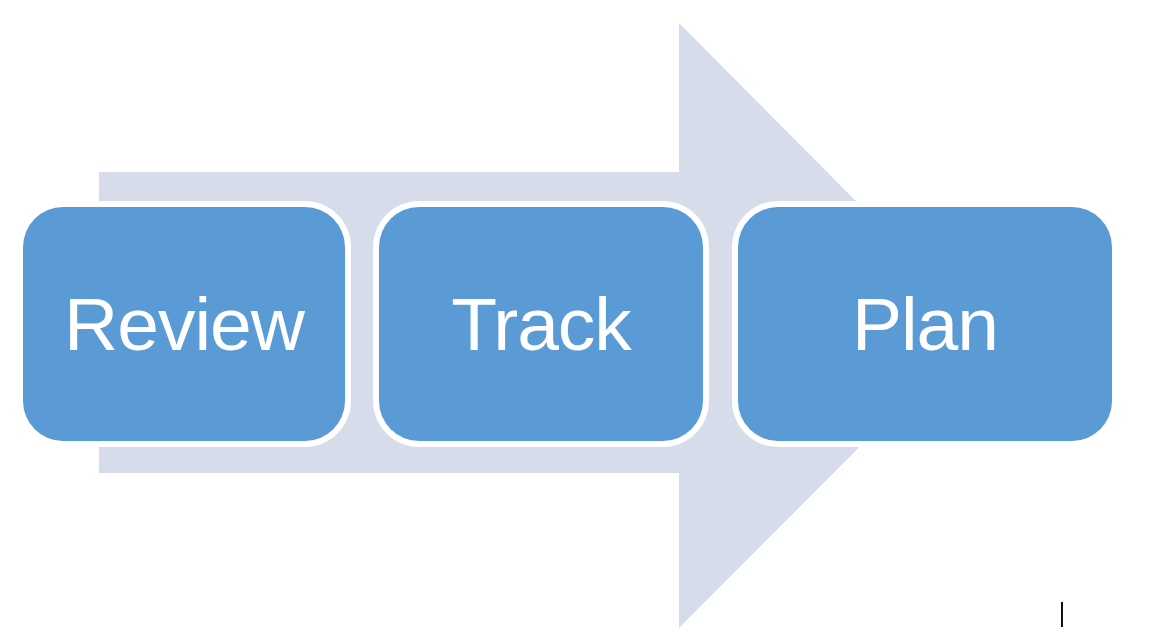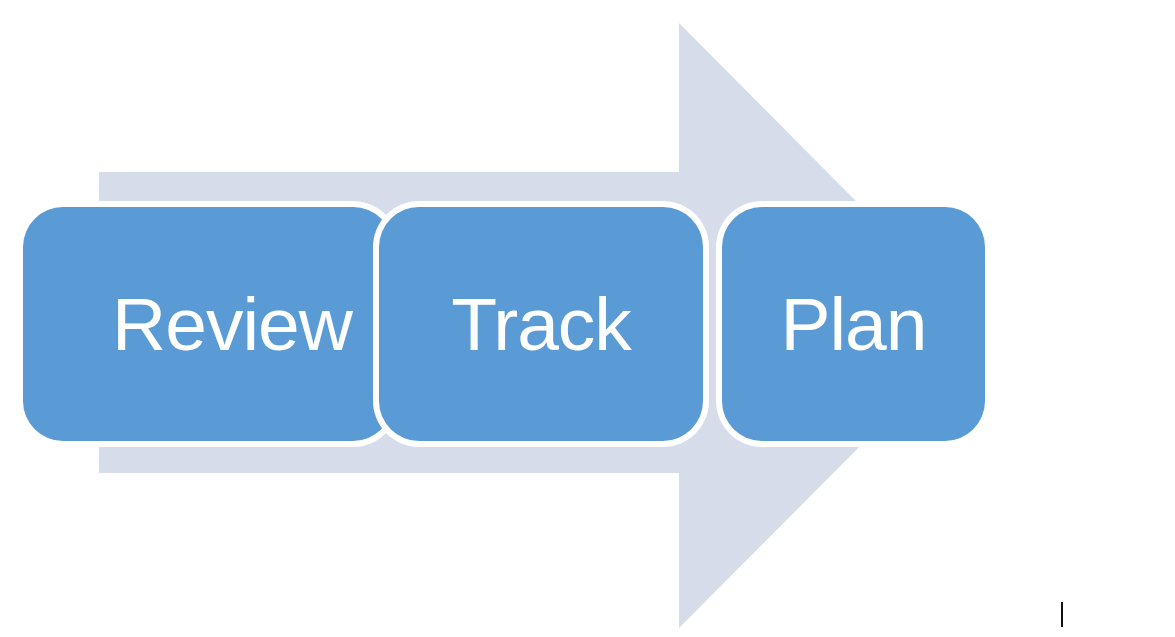--- a/index.html
+++ b/index.html
@@ -40,23 +40,23 @@
     justify-content:center;
   }
   .step-box .step-label{
     color:var(--step-text);
     font-size:75px;
     letter-spacing:-1px;
     line-height:1;
     white-space:nowrap;
     user-select:none;
   }
-  .step-review{left:23px;width:322px;padding-left:48px;}
+  .step-review{left:23px;width:322px;}
   .step-track{left:379px;width:324px;justify-content:center;}
-  .step-plan{left:722px;width:263px;}
+  .step-plan{left:738px;width:374px;}
   .text-caret{
     position:absolute;
     left:1061px;
     top:602px;
     width:2px;
     height:25px;
     background:var(--caret-color);
     z-index:3;
   }
 </style>

